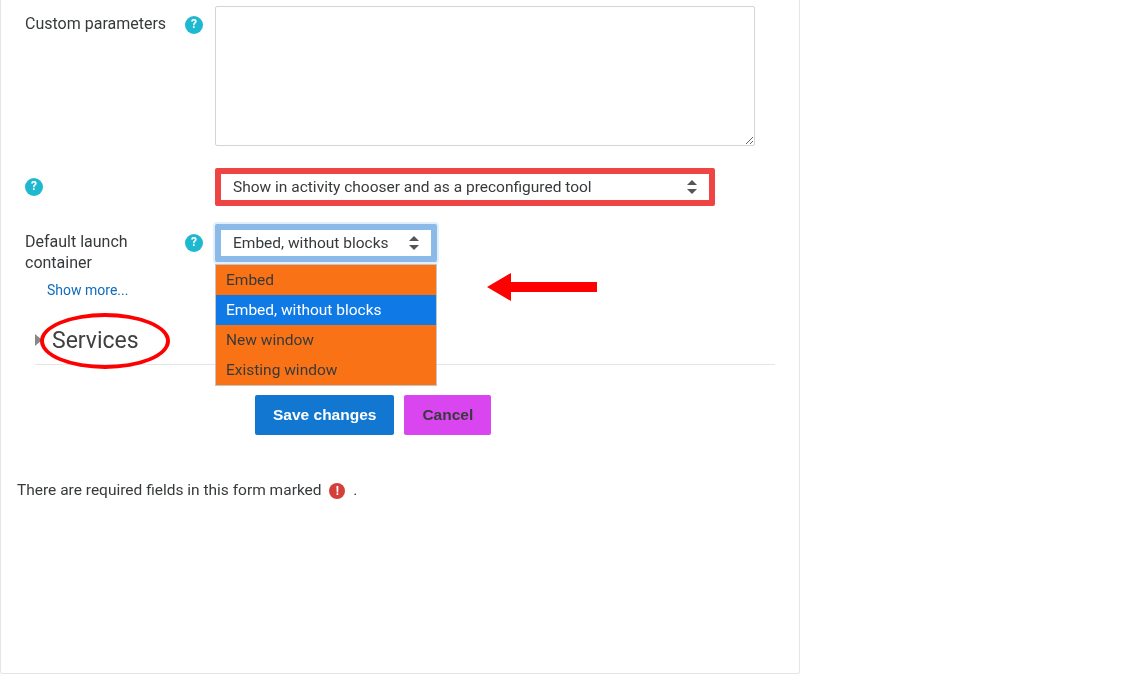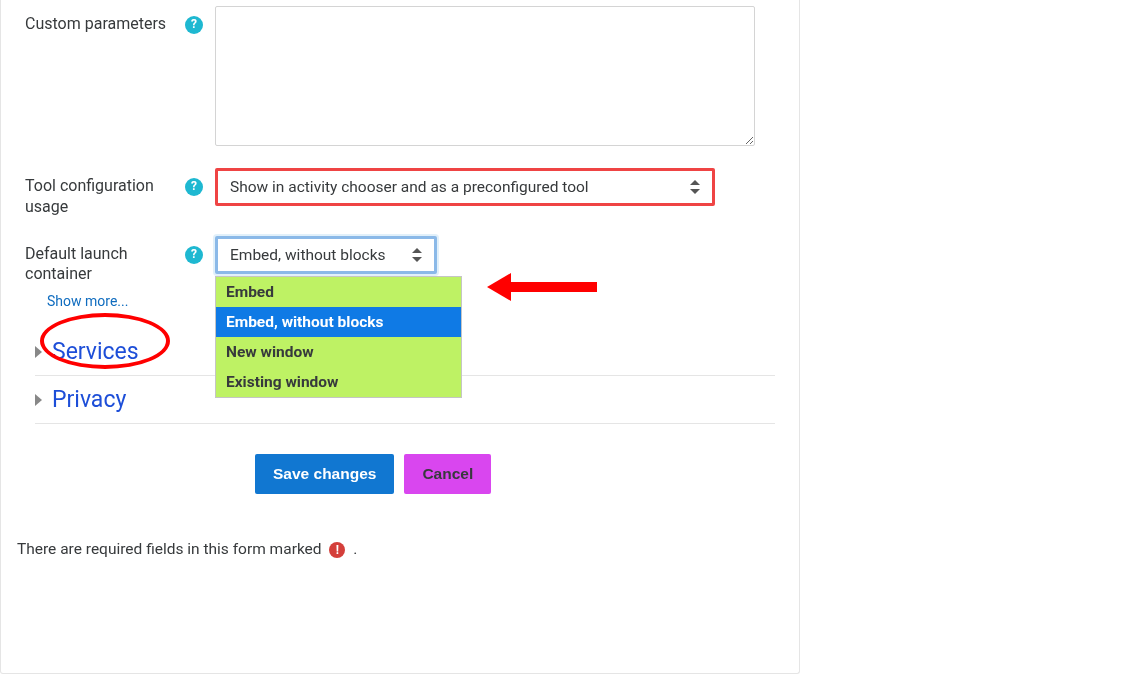--- a/index.html
+++ b/index.html
@@ -67,21 +67,21 @@
     padding: 10px 12px;
     font-family: inherit;
     font-size: 15px;
     resize: both;
   }
   .select-ctl {
     display: inline-flex;
     align-items: center;
     justify-content: space-between;
     height: 38px;
-    border: 3px solid #ef4444;
+    border: 6px solid #ef4444;
     border-radius: 2px;
     padding: 0 12px;
     background: #fff;
     font-size: 15.5px;
     color: #373a3c;
     position: relative;
   }
   .select-ctl.wide { width: 500px; }
   .select-ctl.narrow { width: 222px; border-color:#8bb9e8; box-shadow:0 0 0 2px rgba(52,152,219,.15);}
   .chevrons {
@@ -99,25 +99,24 @@
     width: 0; height: 0;
     border-left: 5px solid transparent;
     border-right: 5px solid transparent;
   }
   .chevrons::before { top: 0; border-bottom: 5px solid #555; }
   .chevrons::after  { bottom: 0; border-top: 5px solid #555; }
   .dropdown-panel {
     position: absolute;
     top: 40px;
     left: 0;
-    width: 247px;
+    width: 222px;
     border: 1px solid #c5c5c5;
-    background: #bef264;
+    background: #f97316;
     z-index: 30;
-    font-weight: bold;
   }
   .dropdown-option {
     padding: 6px 10px;
     font-size: 15.5px;
     cursor: pointer;
   }
   .dropdown-option.selected {
     background: #0f7ae5;
     color: #fff;
   }
@@ -129,21 +128,21 @@
   }
   .section-header {
     display: flex;
     align-items: center;
     border-bottom: 1px solid #e5e5e5;
     padding: 10px 0 10px 0;
     margin-left: 10px;
     cursor: pointer;
   }
   .section-header .label {
-    color: #1d4ed8;
+    color: #404040;
     font-size: 23px;
   }
   .actions-row {
     display: flex;
     padding-left: 230px;
     margin-top: 30px;
   }
   .btn {
     display: inline-flex;
     align-items: center;
@@ -217,21 +216,20 @@
           <span class="label-text">Custom parameters</span>
           <span class="help-icon">?</span>
         </div>
         <div class="field-col">
           <textarea class="form-control" style=""></textarea>
         </div>
       </div>
 
       <div class="form-row">
         <div class="label-col">
-          <span class="label-text">Tool configuration usage</span>
           <span class="help-icon">?</span>
         </div>
         <div class="field-col">
           <div class="select-ctl wide">
             <span>Show in activity chooser and as a preconfigured tool</span>
             <span class="chevrons"></span>
           </div>
         </div>
       </div>
 
@@ -255,24 +253,20 @@
       </div>
 
       <div class="showmore-wrap">
         <a class="showmore">Show more...</a>
       </div>
 
       <div class="section-header">
         <span class="caret-right"></span>
         <span class="label">Services</span>
       </div>
-      <div class="section-header">
-        <span class="caret-right"></span>
-        <span class="label">Privacy</span>
-      </div>
 
       <div class="actions-row">
         <button class="btn btn-primary">Save changes</button>
         <button class="btn btn-secondary">Cancel</button>
       </div>
     </div>
 
     <div class="required-note">
       <span>There are required fields in this form marked </span>
       <span class="req-icon">!</span>

